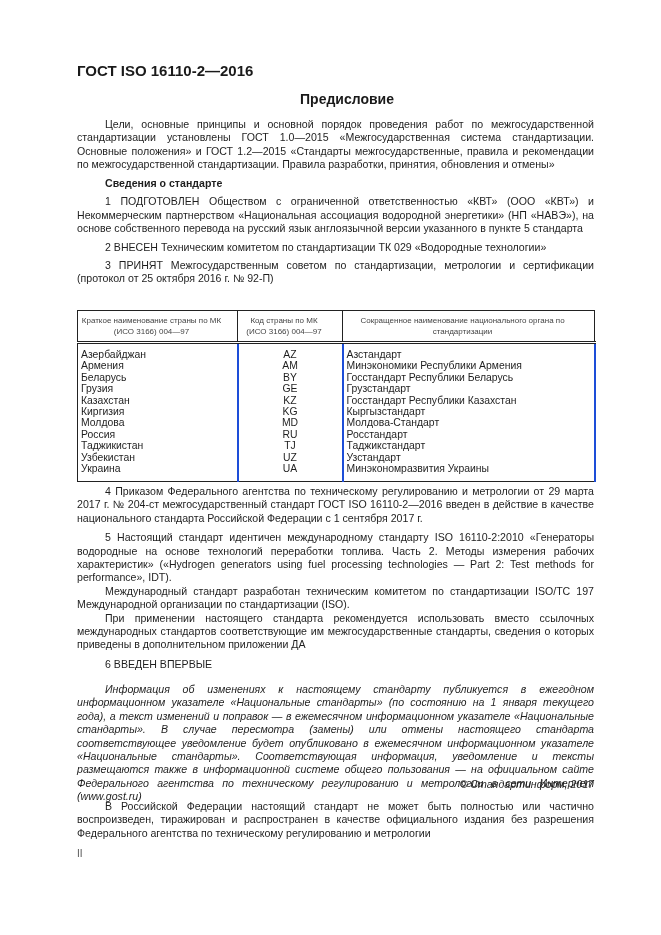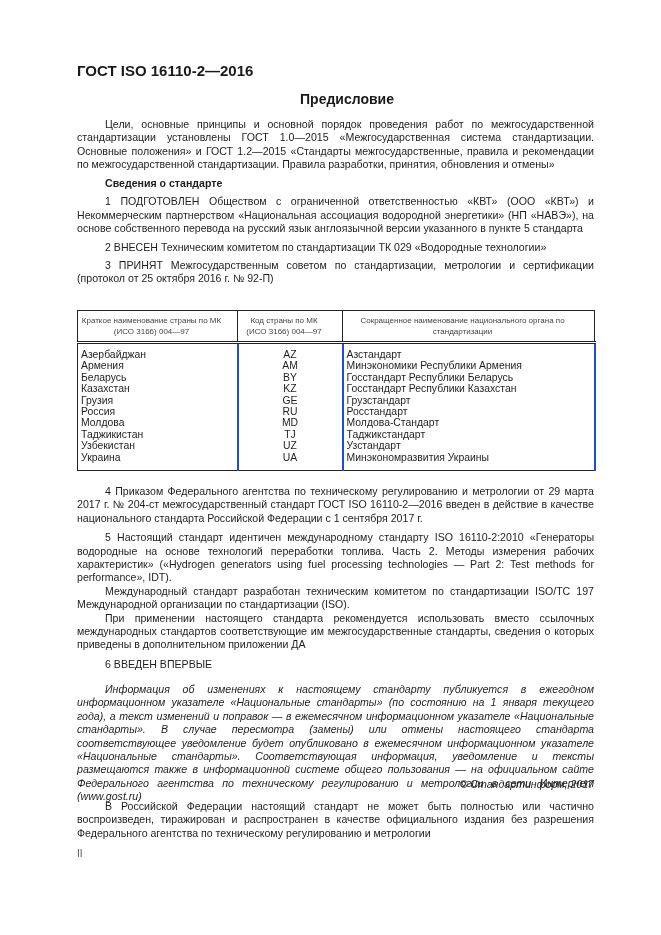--- a/index.html
+++ b/index.html
@@ -147,38 +147,43 @@
       <td>Армения</td>
       <td class="code">AM</td>
       <td>Минэкономики Республики Армения</td>
     </tr>
     <tr>
       <td>Беларусь</td>
       <td class="code">BY</td>
       <td>Госстандарт Республики Беларусь</td>
     </tr>
     <tr>
+      <td>Грузия</td>
+      <td class="code">GE</td>
+      <td>Грузстандарт</td>
+    </tr>
+    <tr>
       <td>Казахстан</td>
       <td class="code">KZ</td>
       <td>Госстандарт Республики Казахстан</td>
     </tr>
     <tr>
-      <td>Грузия</td>
-      <td class="code">GE</td>
-      <td>Грузстандарт</td>
+      <td>Киргизия</td>
+      <td class="code">KG</td>
+      <td>Кыргызстандарт</td>
+    </tr>
+    <tr>
+      <td>Молдова</td>
+      <td class="code">MD</td>
+      <td>Молдова-Стандарт</td>
     </tr>
     <tr>
       <td>Россия</td>
       <td class="code">RU</td>
       <td>Росстандарт</td>
-    </tr>
-    <tr>
-      <td>Молдова</td>
-      <td class="code">MD</td>
-      <td>Молдова-Стандарт</td>
     </tr>
     <tr>
       <td>Таджикистан</td>
       <td class="code">TJ</td>
       <td>Таджикстандарт</td>
     </tr>
     <tr>
       <td>Узбекистан</td>
       <td class="code">UZ</td>
       <td>Узстандарт</td>

